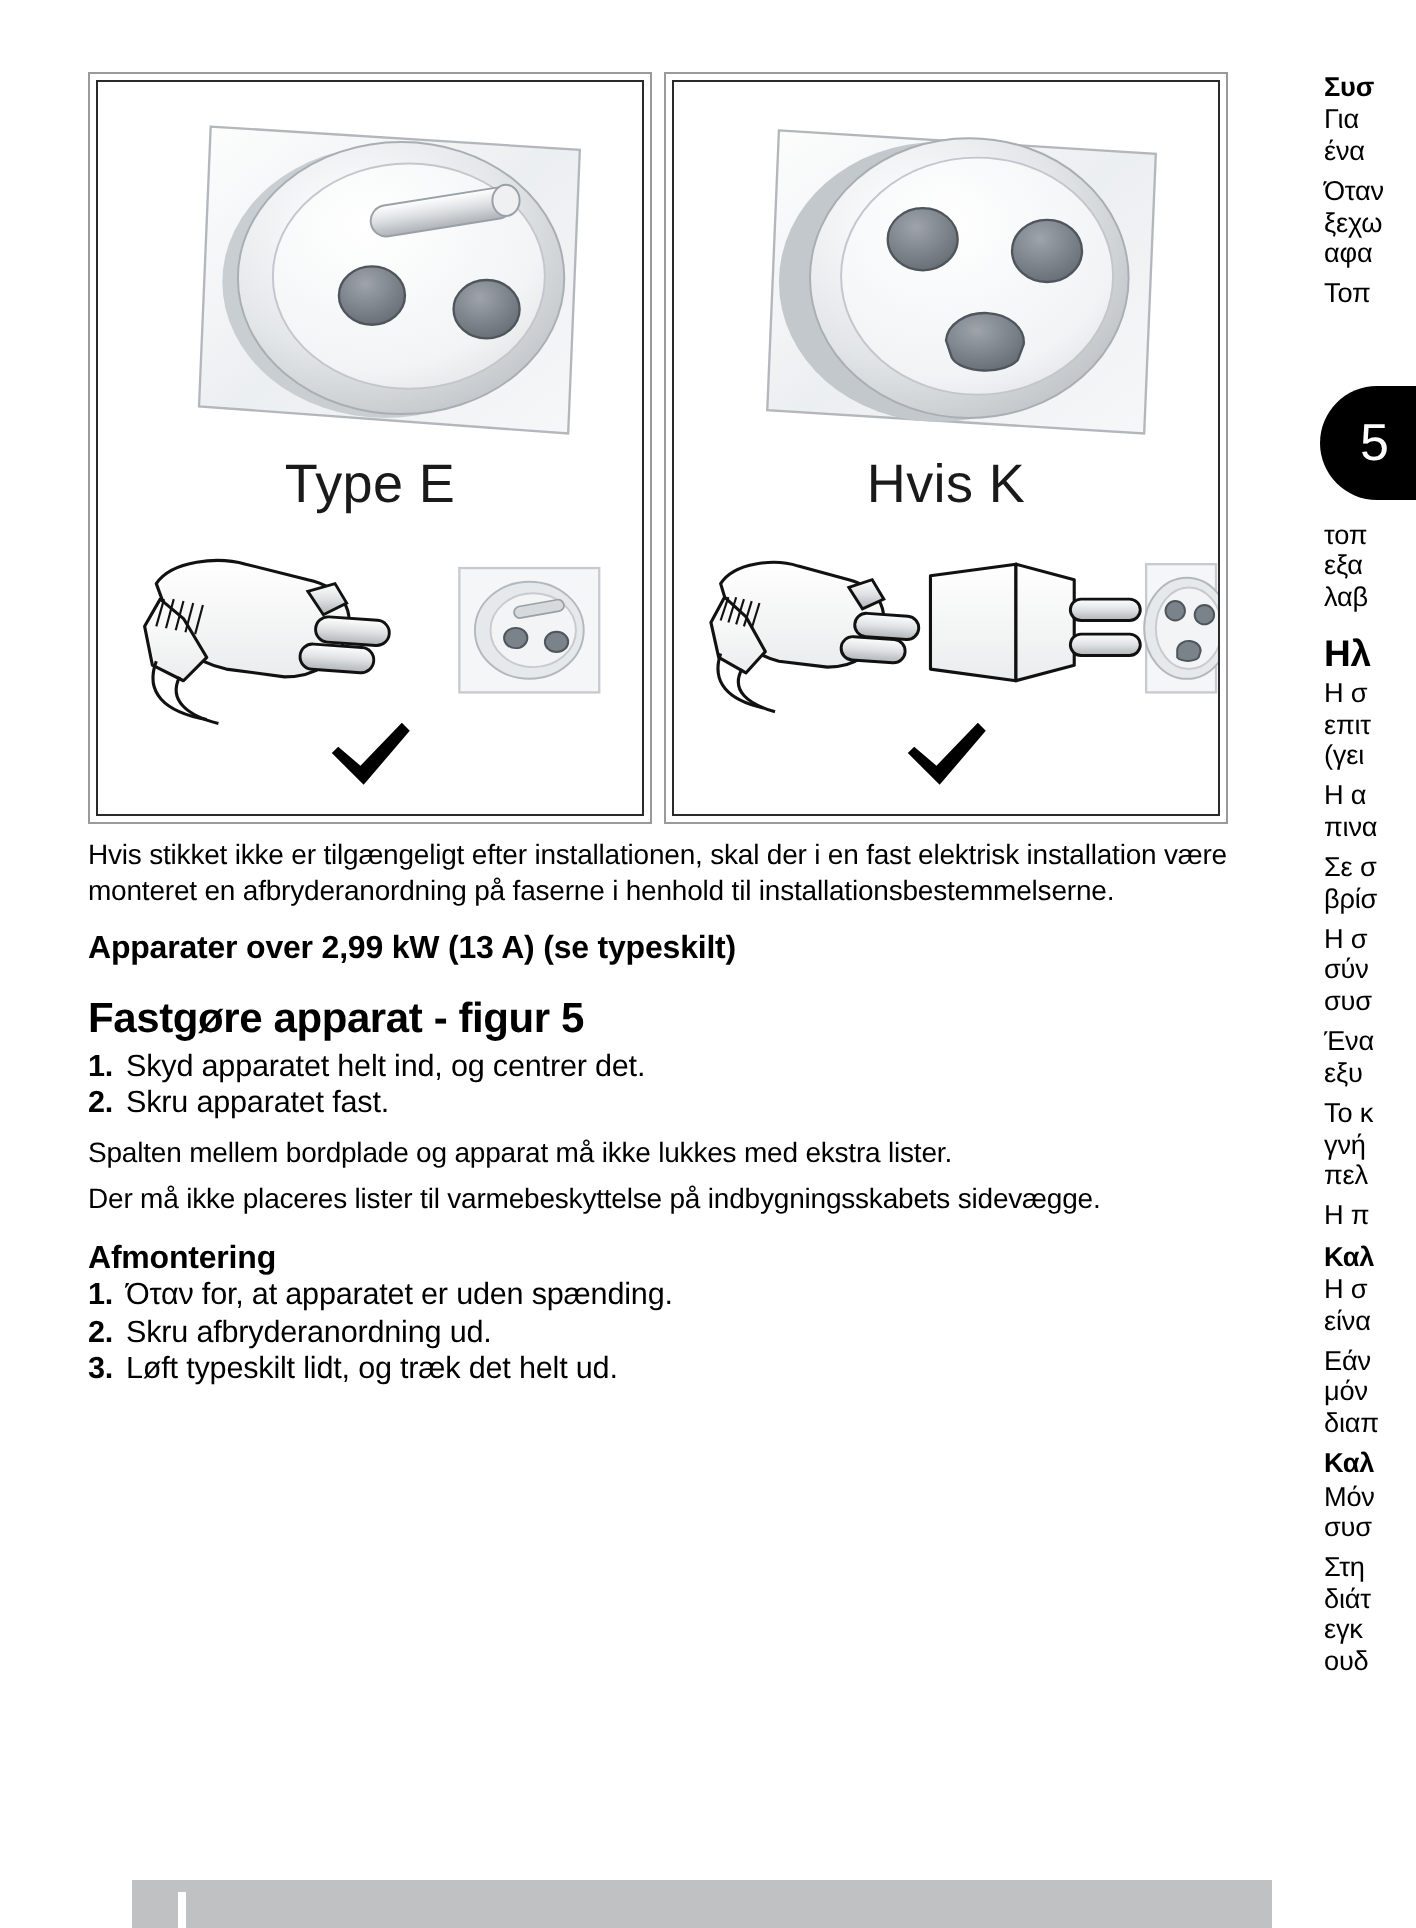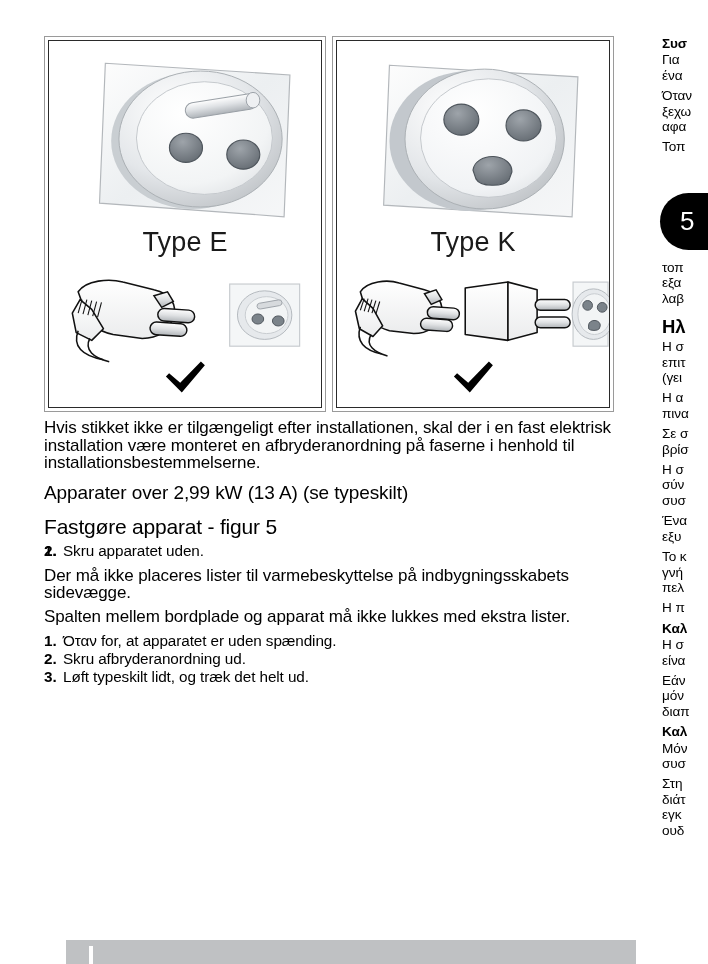--- a/index.html
+++ b/index.html
@@ -54,37 +54,37 @@
   }
   .plug-art{position:absolute;left:0;right:0;top:228px;height:100px;}
   .check{
     position:absolute;left:0;right:0;top:318px;
     text-align:center;
     font-size:0;
   }
 
   
   .t{
-    font-size:17px;
+    font-size:14px;
     line-height:17.6px;
     margin:0 0 0 0;
     letter-spacing:-0.1px;
   }
   .p{margin:0 0 6px 0;}
   h3.sub{
-    font-size:19px;
+    font-size:16px;
     line-height:17.6px;
-    font-weight:normal;
+    font-weight:bold;
     margin:12px 0 1px 0;
     letter-spacing:-0.1px;
   }
   h2.sect{
     font-size:21px;
     line-height:24px;
-    font-weight:normal;
+    font-weight:bold;
     margin:14px 0 3px 0;
     letter-spacing:-0.2px;
   }
   ol.steps{
     margin:0 0 6px 0;
     padding:0;
     list-style:none;
   }
   ol.steps li{
     font-size:15.3px;
@@ -289,21 +289,21 @@
               <ellipse cx="152" cy="86" rx="82" ry="72" fill="url(#ringK)" stroke="#a9aeb3" stroke-width="1"></ellipse>
               <ellipse cx="156" cy="85" rx="70" ry="61" fill="url(#faceK)" stroke="#c3c7cb" stroke-width="1"></ellipse>
 
               <ellipse cx="128" cy="66" rx="18" ry="16" fill="url(#holeK)" stroke="#4e555c" stroke-width="1.2"></ellipse>
               <ellipse cx="192" cy="72" rx="18" ry="16" fill="url(#holeK)" stroke="#4e555c" stroke-width="1.2"></ellipse>
 
               <path d="M140 118 a20 15 0 0 1 40 2 l-3 8 a18 9 0 0 1 -34 -1 Z" fill="url(#holeK)" stroke="#4e555c" stroke-width="1.2"></path>
             </svg>
           </div>
 
-          <div class="type-label">Type K</div>
+          <div class="type-label">Hvis K</div>
 
           <div class="plug-art">
             <svg viewBox="0 0 280 100" width="100%" height="100%" preserveAspectRatio="xMidYMid meet">
               <defs>
                 <linearGradient id="bodyK2" x1="0" y1="0" x2="0" y2="1">
                   <stop offset="0" stop-color="#ffffff"></stop>
                     <stop offset="1" stop-color="#ebeced"></stop>
                 </linearGradient>
                 <linearGradient id="prongK" x1="0" y1="0" x2="0" y2="1">
                   <stop offset="0" stop-color="#ffffff"></stop>
@@ -364,30 +364,32 @@
 
       <p class="t p">Hvis stikket ikke er tilgængeligt efter installationen, skal der i en fast elektrisk installation være monteret en afbryderanordning på faserne i henhold til installationsbestemmelserne.</p>
 
       <h3 class="sub">Apparater over 2,99 kW (13 A) (se typeskilt)</h3>
 
       <h2 class="sect">Fastgøre apparat - figur 5</h2>
 
       <ol class="steps">
         <li>
           <span class="num">1.</span>
+          <span>Skyd apparatet helt ind, og centrer det.</span>
         </li>
         <li>
           <span class="num">2.</span>
-          <span>Skru apparatet uden.</span>
+          <span>Skru apparatet fast.</span>
         </li>
       </ol>
 
+      <p class="t p">Spalten mellem bordplade og apparat må ikke lukkes med ekstra lister.</p>
       <p class="t p">Der må ikke placeres lister til varmebeskyttelse på indbygningsskabets sidevægge.</p>
-      <p class="t p">Spalten mellem bordplade og apparat må ikke lukkes med ekstra lister.</p>
-
+
+      <h3 class="sub">Afmontering</h3>
 
       <ol class="steps">
         <li>
           <span class="num">1.</span>
           <span>Όταν for, at apparatet er uden spænding.</span>
         </li>
         <li>
           <span class="num">2.</span>
           <span>Skru afbryderanordning ud.</span>
         </li>

